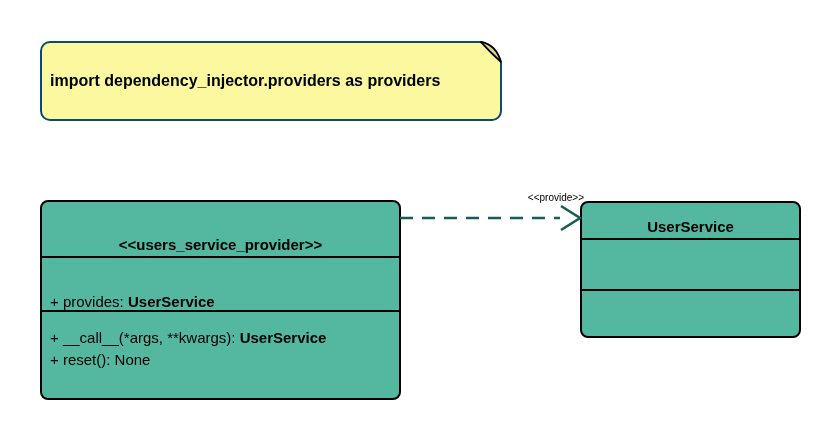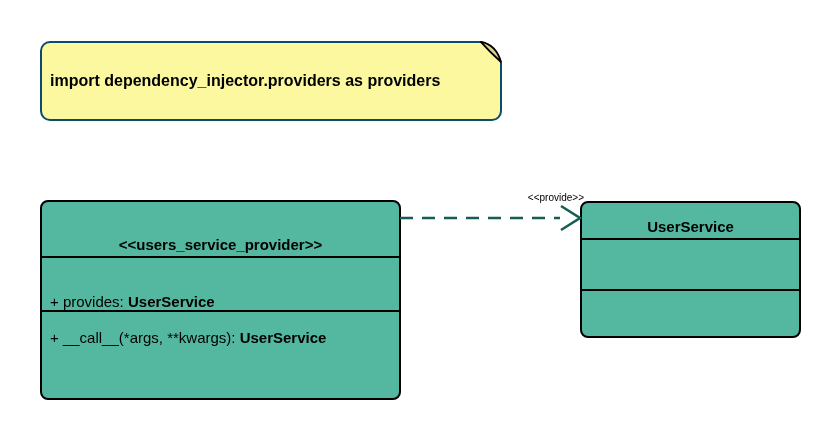--- a/index.html
+++ b/index.html
@@ -142,20 +142,23 @@
     </div>
     <div class="compartment cmp-attrs">
       <div class="memberline">
         <span>+ provides: </span><span class="bold">UserService</span>
       </div>
     </div>
     <div class="compartment cmp-methods">
       <div class="memberline">
         <span>+ __call__(*args, **kwargs): </span><span class="bold">UserService</span>
       </div>
+      <div class="memberline">
+        <span>+ reset(): None</span><span class="bold"></span>
+      </div>
     </div>
   </div>
 
   <div class="cls" id="cls-userservice">
     <div class="cls-title">
       <div>UserService</div>
     </div>
     <div class="compartment cmp-empty-mid"></div>
     <div class="compartment cmp-empty-bottom"></div>
   </div>

